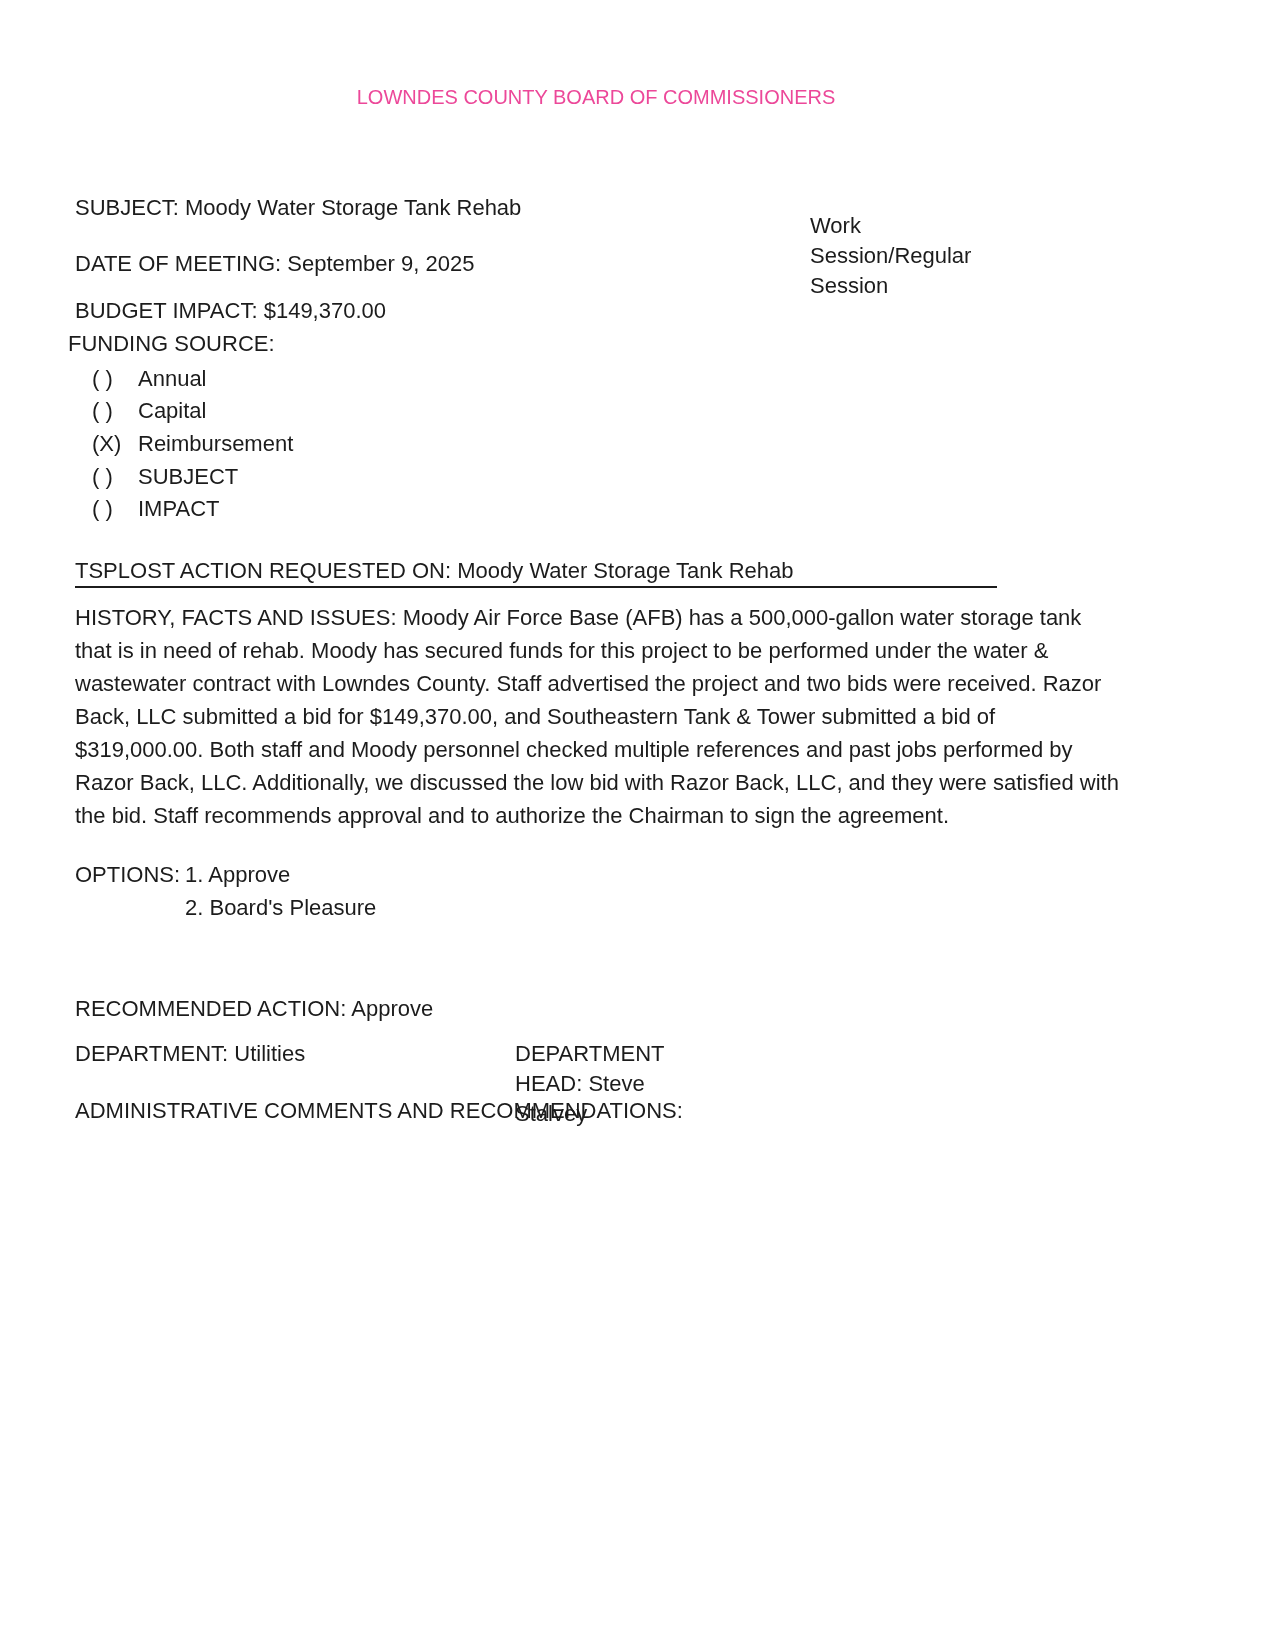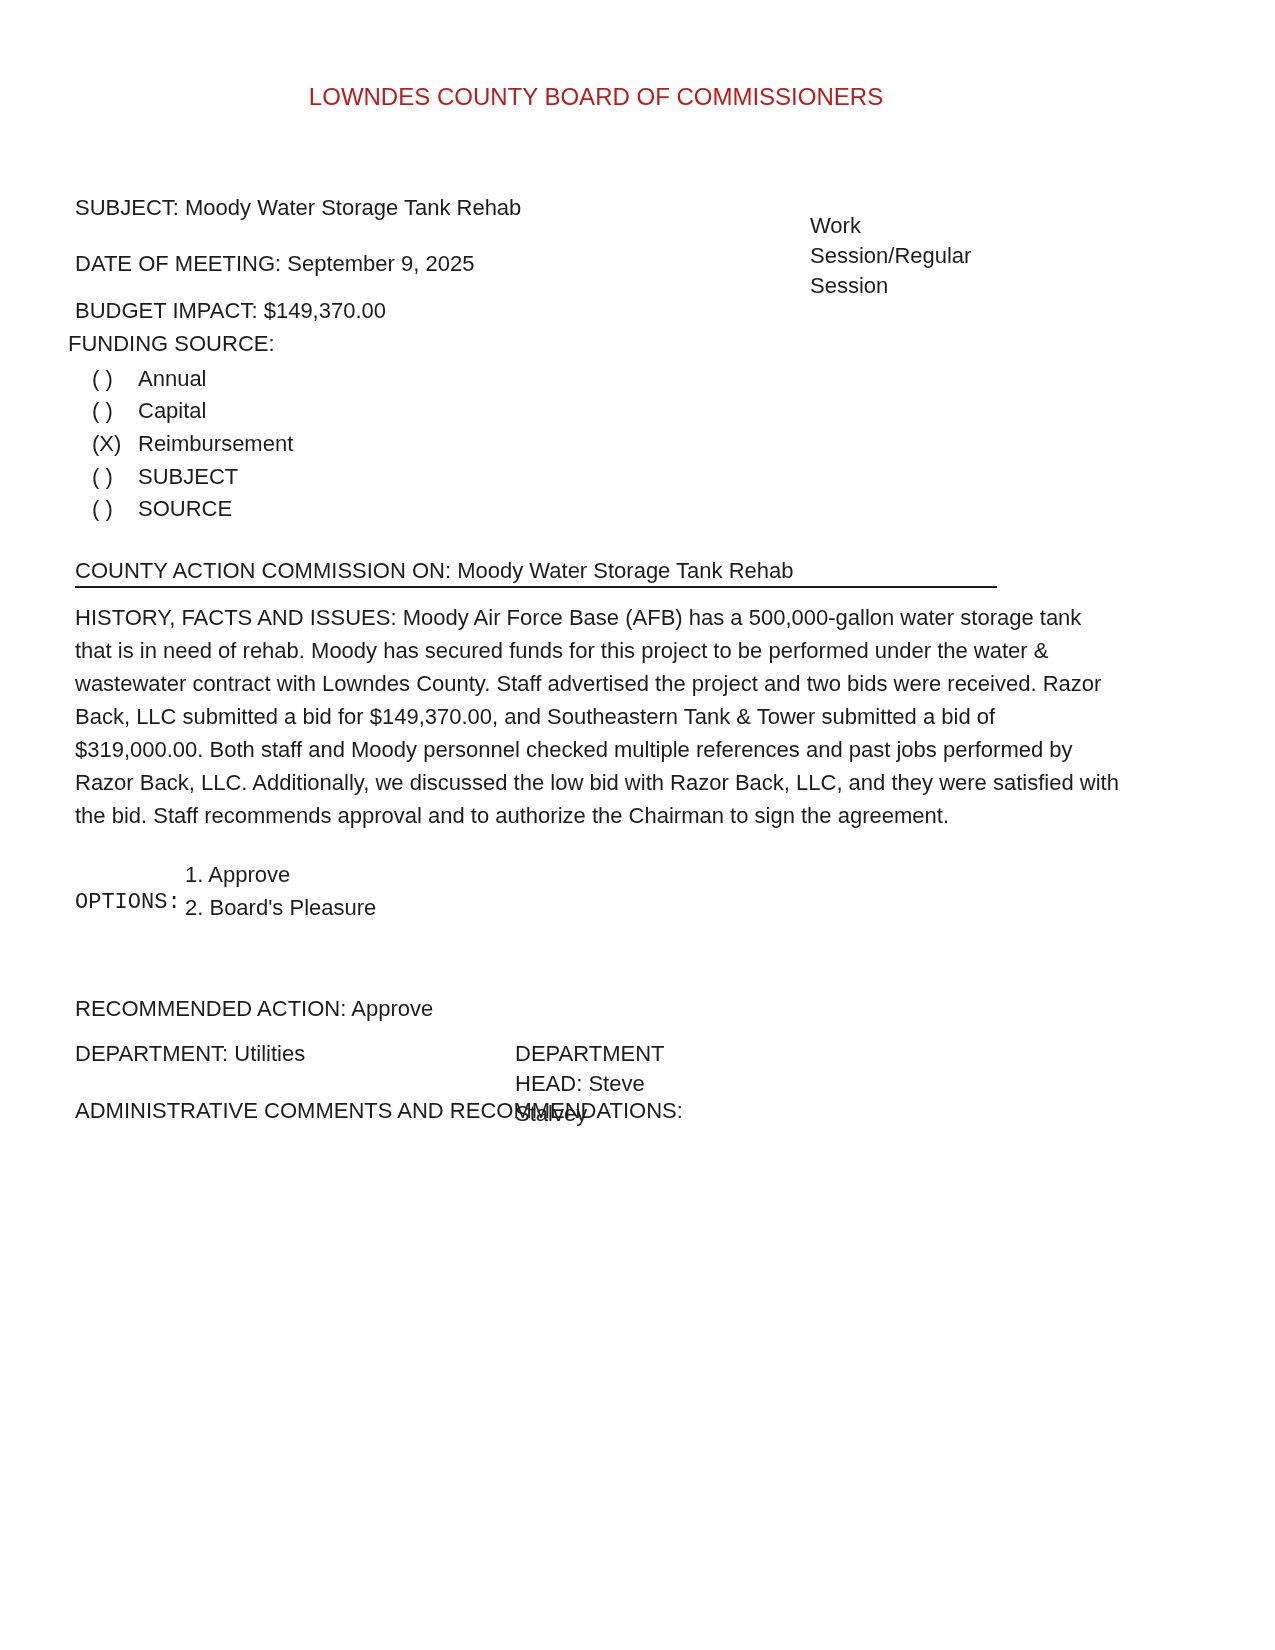--- a/index.html
+++ b/index.html
@@ -17,23 +17,23 @@
     font-size: 22px;
     line-height: 30px;
     overflow: hidden;
   }
   .abs { position: absolute; }
   .doc-title {
     left: 75px;
     top: 81px;
     width: 1042px;
     text-align: center;
-    font-size: 24px;
+    font-size: 20px;
     line-height: 32px;
-    color: #b91c1c;
+    color: #ec4899;
   }
   .subject-line   { left: 75px;  top: 176px; margin-top: 17px; }
   .session-block  { left: 810px; top: 211px; width: 178px; }
   .date-line      { left: 75px;  top: 249px; }
   .budget-line    { left: 75px;  top: 296px; }
   .funding-label  { left: 68px;  top: 329px; }
   .fund-row       { left: 92px; }
   .fund-row .mark { display: inline-block; width: 46px; }
   .fund-row-0 { top: 364px; }
   .fund-row-1 { top: 396px; }
@@ -47,21 +47,21 @@
     border-bottom: 2px solid #1c1c1c;
     padding-bottom: 0px;
   }
   .history-para {
     left: 75px;
     top: 601px;
     width: 1044px;
     line-height: 33px;
     text-align: left;
   }
-  .options-label  { left: 75px;  top: 888px; font-family: Liberation Mono, monospace; }
+  .options-label  { left: 75px;  top: 860px; }
   .option-item-0  { left: 185px; top: 860px; }
   .option-item-1  { left: 185px; top: 893px; }
   .recommended-line { left: 75px; top: 994px; }
   .department-line  { left: 75px; top: 1039px; }
   .dept-head-group  { left: 440px; top: 0; position: absolute; }
   .admin-line     { left: 75px; top: 1096px; text-align: center; }
   .u-label {
     text-decoration-thickness: 2px;
     text-underline-offset: 4px;
   }
@@ -100,25 +100,25 @@
   <div class="abs fund-row fund-row-1">
     <span class="mark">( )</span><span>Capital</span>
   </div>
   <div class="abs fund-row fund-row-2">
     <span class="mark">(X)</span><span>Reimbursement</span>
   </div>
   <div class="abs fund-row fund-row-3">
     <span class="mark">( )</span><span>SUBJECT</span>
   </div>
   <div class="abs fund-row fund-row-4">
-    <span class="mark">( )</span><span>SOURCE</span>
+    <span class="mark">( )</span><span>IMPACT</span>
   </div>
 
   <div class="abs county-action-line">
-    <span>COUNTY ACTION COMMISSION ON:</span>
+    <span>TSPLOST ACTION REQUESTED ON:</span>
     <span>Moody Water Storage Tank Rehab</span>
   </div>
 
   <div class="abs history-para">
     <span>HISTORY, FACTS AND ISSUES:</span>
     <span>Moody Air Force Base (AFB) has a 500,000-gallon water storage tank that is in need of rehab. Moody has secured funds for this project to be performed under the water &amp; wastewater contract with Lowndes County. Staff advertised the project and two bids were received. Razor Back, LLC submitted a bid for $149,370.00, and Southeastern Tank &amp; Tower submitted a bid of $319,000.00. Both staff and Moody personnel checked multiple references and past jobs performed by Razor Back, LLC. Additionally, we discussed the low bid with Razor Back, LLC, and they were satisfied with the bid. Staff recommends approval and to authorize the Chairman to sign the agreement.</span>
   </div>
 
   <div class="abs options-label">OPTIONS:</div>
   <div class="abs option-item-0">1. Approve</div>

